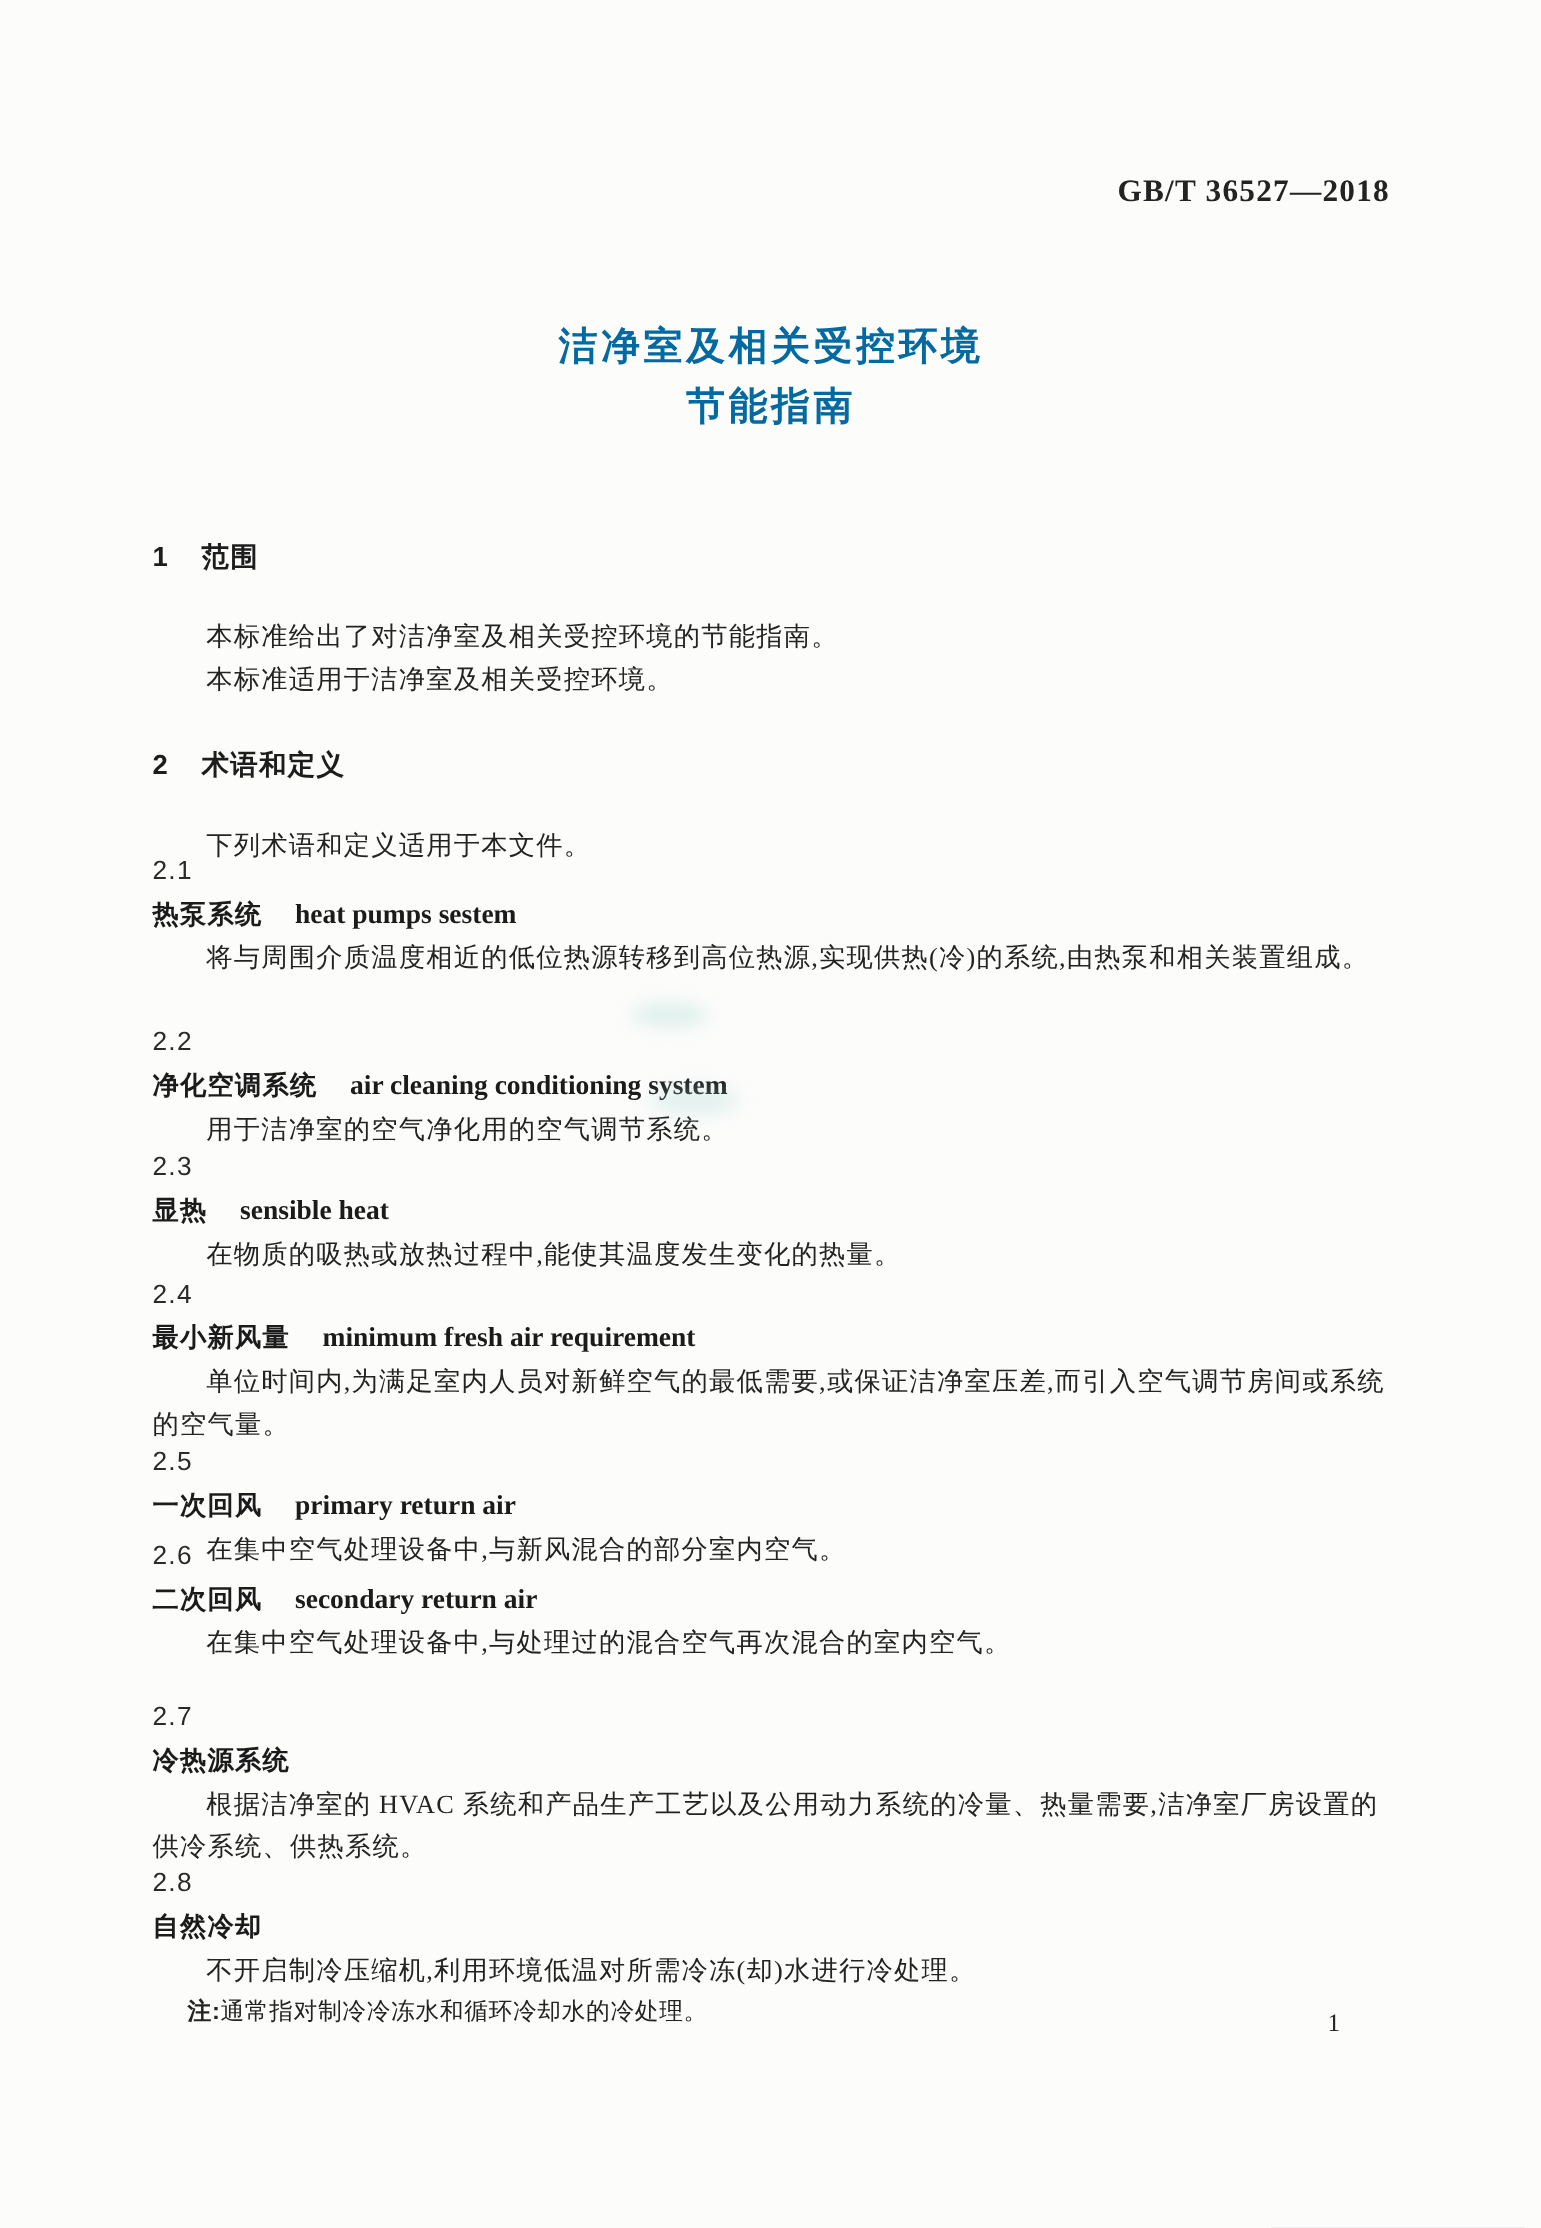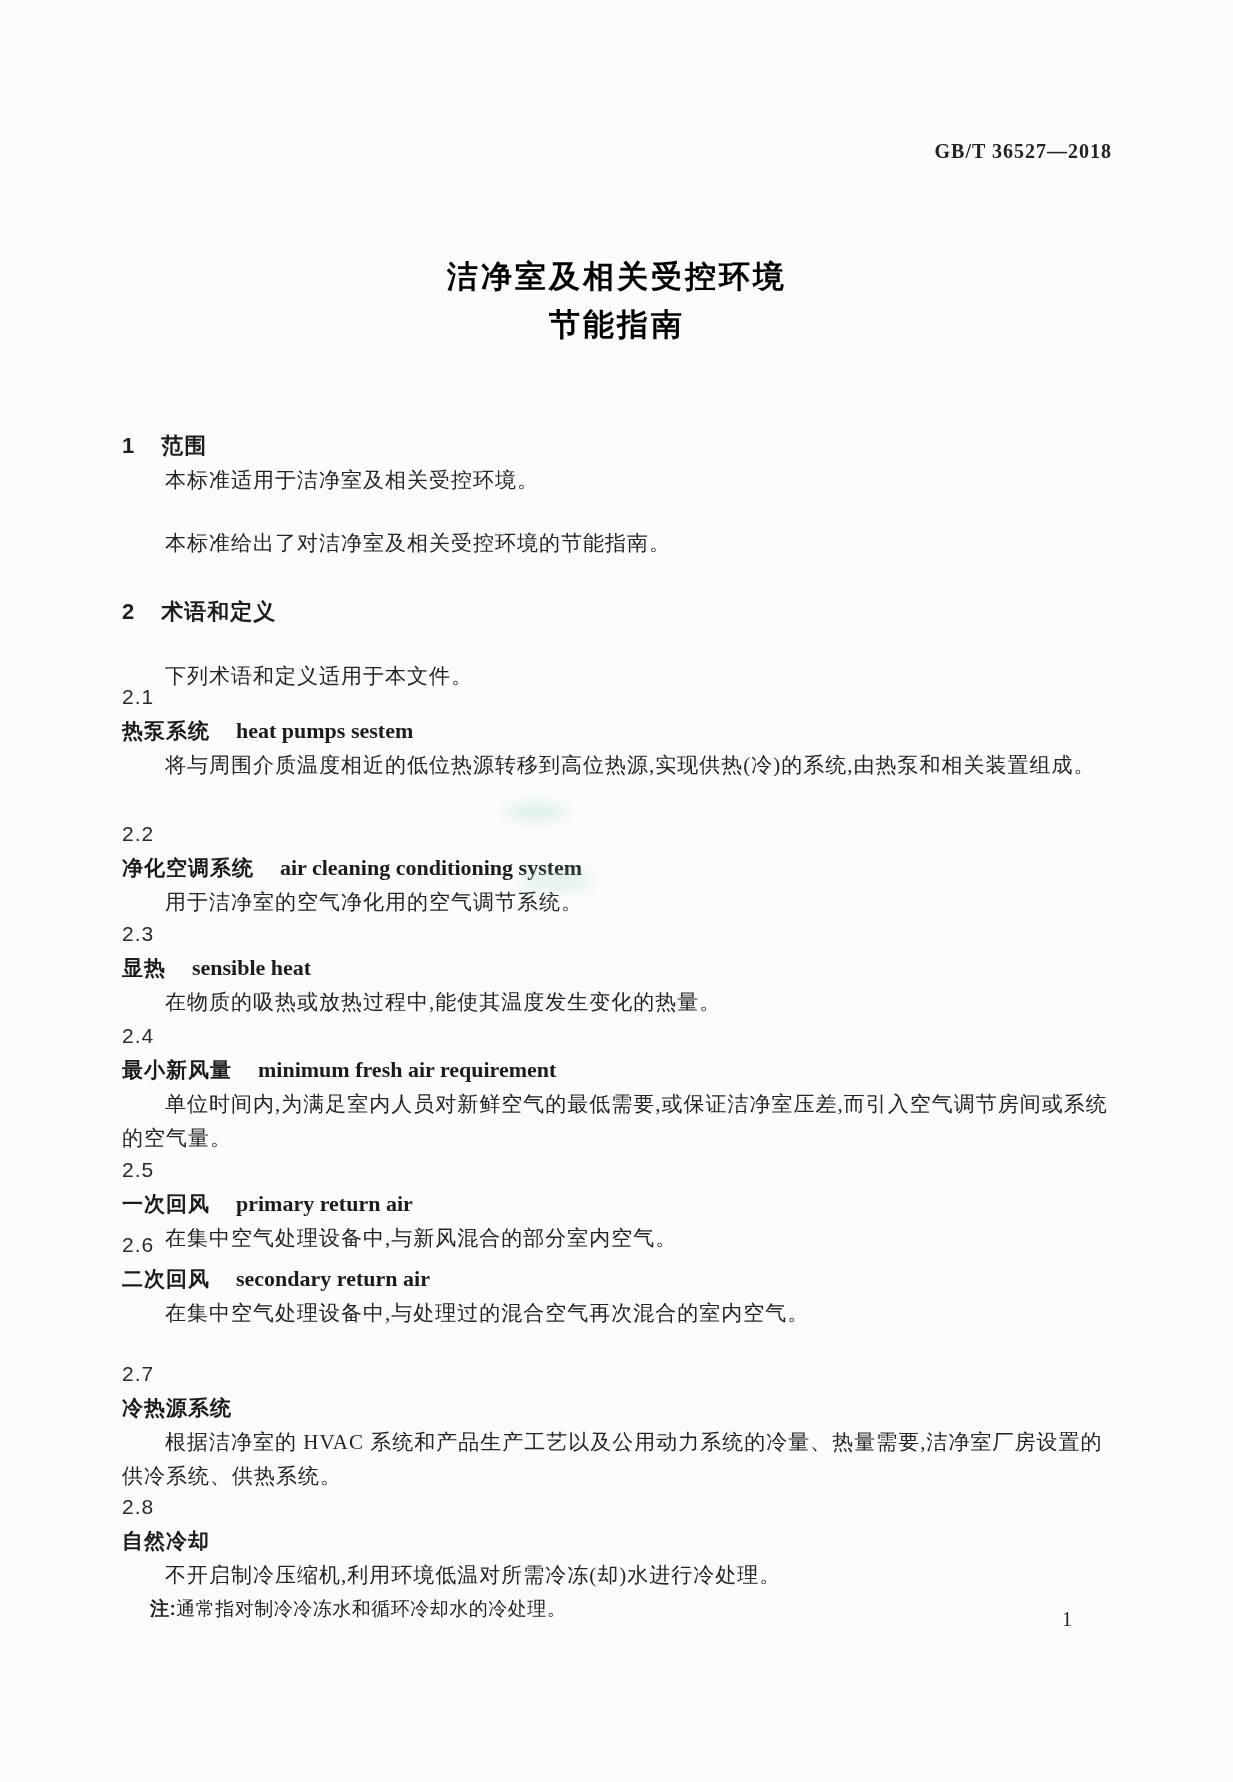--- a/index.html
+++ b/index.html
@@ -10,29 +10,29 @@
     background:#fcfcfb;
     color:#232323;
     overflow:hidden;
     font-family:"Liberation Serif","DejaVu Serif",serif;
   }
   .abs{position:absolute;}
   
   .doc-num{
     left:122px;top:140px;width:990px;
     text-align:right;
-    font-weight:bold;font-size:20px;letter-spacing:1px;
+    font-weight:bold;font-size:25px;letter-spacing:1px;
     font-family:"Liberation Serif","DejaVu Serif",serif;
   }
   .doc-title{
     left:122px;top:253px;width:990px;
     text-align:center;
     font-family:"Liberation Sans","DejaVu Sans",sans-serif;
     font-weight:bold;font-size:31px;line-height:48px;letter-spacing:3px;
-    color:#000000;
+    color:#0369a1;
   }
   
   .sec-head{
     font-family:"Liberation Sans","DejaVu Sans",sans-serif;
     font-weight:bold;font-size:22px;line-height:34px;letter-spacing:1px;
     color:#1d1d1d;
     margin-top:12px;
   }
   .sec-head .sec-no{display:inline-block;margin-right:26px;font-weight:bold;}
   
@@ -68,22 +68,22 @@
 
   <div class="abs doc-title">
     <div>洁净室及相关受控环境</div>
     <div>节能指南</div>
   </div>
 
   <div class="abs" style="left:122px;top:417px;width:1000px;">
     <div class="sec-head">
       <span class="sec-no">1</span><span>范围</span>
     </div>
+    <div class="body-t indent" style="margin-top:29px;">本标准给出了对洁净室及相关受控环境的节能指南。</div>
     <div class="body-t indent">本标准适用于洁净室及相关受控环境。</div>
-    <div class="body-t indent" style="margin-top:29px;">本标准给出了对洁净室及相关受控环境的节能指南。</div>
   </div>
 
   <div class="abs" style="left:122px;top:583px;width:1000px;">
     <div class="sec-head">
       <span class="sec-no">2</span><span>术语和定义</span>
     </div>
     <div class="body-t indent" style="margin-top:30px;">下列术语和定义适用于本文件。</div>
   </div>
 
   <div class="abs term body-t" style="top:680px;">

